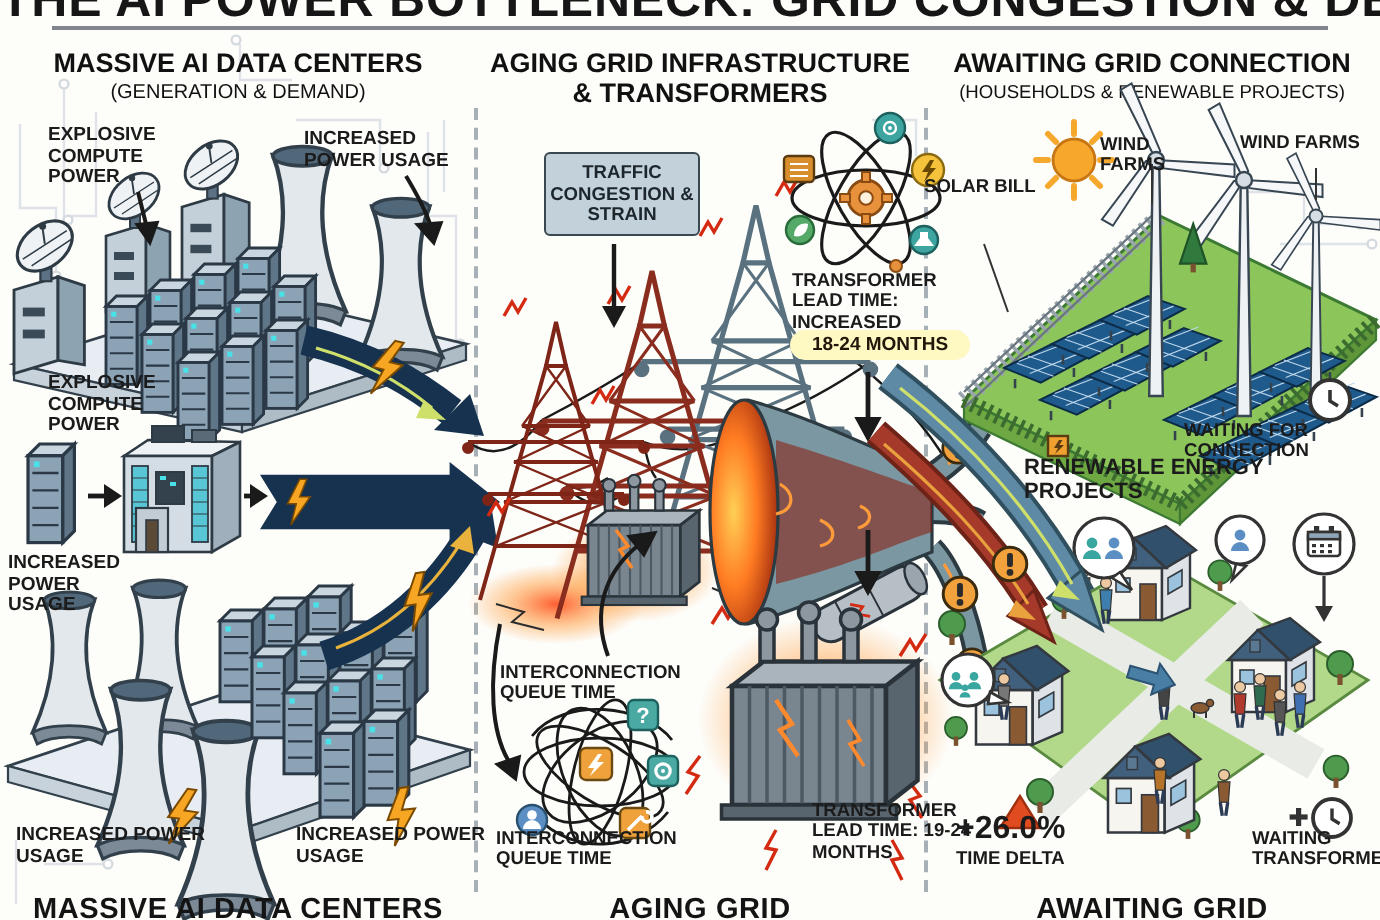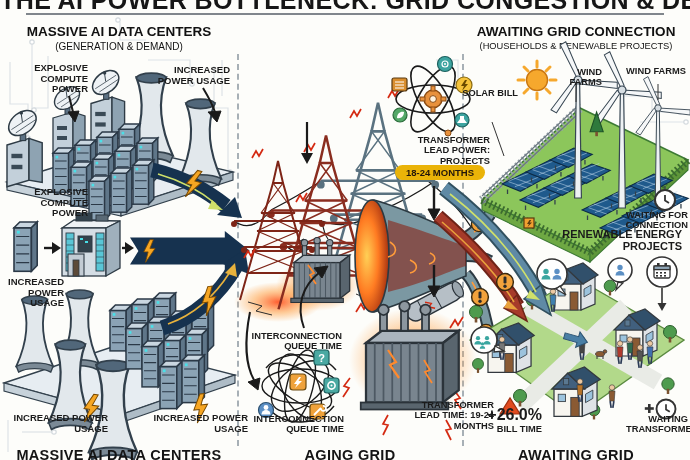--- a/index.html
+++ b/index.html
@@ -1,32 +1,32 @@
 <!DOCTYPE html>
 <html><head>
 <meta charset="utf-8">
 <style>
   * { margin:0; padding:0; box-sizing:border-box; }
   html,body { width:690px; height:460px; }
   body { font-family:"Liberation Sans", sans-serif; background:#fff; }
   #stage { position:relative; width:690px; height:460px; background:#fdfdfa; overflow:hidden; }
   svg { position:absolute; overflow:visible; }
-  .lbl { position:absolute; font-weight:bold; color:#1b1b1b; text-align:right; line-height:1.12; }
+  .lbl { position:absolute; font-weight:bold; color:#1b1b1b; text-align:left; line-height:1.12; }
   .hdr { position:absolute; text-align:center; color:#111; }
   .hdr .h1 { font-weight:bold; font-size:13.5px; line-height:1.08; display:block; }
   .hdr .h2 { font-weight:normal; font-size:10px; line-height:1.15; display:block; margin-top:1px; }
   .footer { position:absolute; font-weight:bold; font-size:14.5px; text-align:center; color:#141414; letter-spacing:0.3px; }
   .divider { position:absolute; top:54px; height:392px; width:0; border-left:2px dashed #a7b0b6; }
   #title { position:absolute; top:-14px; left:0; right:0; text-align:center; font-size:25px; font-weight:bold; color:#161616; letter-spacing:0.4px; white-space:nowrap; }
   #title-rule { position:absolute; top:13px; left:26px; right:26px; height:2px; background:#80868c; }
   #banner { position:absolute; left:130px; top:231px; width:120px; height:40px; background:#16324f;
             clip-path:polygon(0 16%, 79% 16%, 79% 0, 100% 50%, 79% 100%, 79% 84%, 0 84%, 7% 50%);
             display:flex; align-items:center; }
   #banner .btxt { color:#fff; font-weight:bold; font-size:8.6px; line-height:1.1; text-align:center; width:76px; margin-left:4px; }
-  #badge { position:absolute; left:395px; top:165px; width:90px; background:#eab308; border-radius:8px;
+  #badge { position:absolute; left:395px; top:165px; width:90px; background:#fef9c3; border-radius:8px;
            font-weight:bold; font-size:9.5px; color:#23160a; text-align:center; padding:2px 0; }
   #traffic-box { position:absolute; left:272px; top:76px; width:78px; background:#c3d2da; border:1.5px solid #39474f;
                  border-radius:3px; font-weight:bold; font-size:9.3px; color:#1c262c; text-align:center; padding:4px 2px; line-height:1.15; }
 </style>
 </head>
 <body>
 
 <div id="stage">
 
 <svg width="0" height="0">
@@ -313,20 +313,21 @@
 
 <div class="lbl" style="left:24px;top:63px;width:64px;font-size:9.5px">EXPLOSIVE COMPUTE POWER</div>
 <div class="lbl" style="left:152px;top:65px;width:78px;font-size:9.5px">INCREASED POWER USAGE</div>
 <div class="lbl" style="left:24px;top:187px;width:64px;font-size:9.5px">EXPLOSIVE COMPUTE POWER</div>
 <div class="lbl" style="left:4px;top:277px;width:60px;font-size:9.5px">INCREASED POWER USAGE</div>
 <div class="lbl" style="left:8px;top:413px;width:100px;font-size:9.5px">INCREASED POWER USAGE</div>
 <div class="lbl" style="left:148px;top:413px;width:100px;font-size:9.5px">INCREASED POWER USAGE</div>
 <div class="footer" style="left:8px;top:447px;width:222px">MASSIVE AI DATA CENTERS</div>
 
 <div class="hdr" style="left:240px;top:25px;width:220px">
+  <span class="h1">AGING GRID INFRASTRUCTURE &amp; TRANSFORMERS</span>
 </div>
 
 <svg width="252" height="385" style="left:238px;top:60px" viewBox="0 0 252 385">
   <ellipse cx="40" cy="242" rx="44" ry="20" fill="url(#gfire)"></ellipse>
   <ellipse cx="80" cy="225" rx="42" ry="26" fill="url(#gfire)"></ellipse>
   <ellipse cx="175" cy="300" rx="64" ry="52" fill="url(#gfire)"></ellipse>
   <g stroke="#1a1a1a" stroke-width="1.2" fill="none">
     <path d="M84,161 Q112,172 143,150"></path>
         <path d="M-4,161 Q14,174 33,150"></path>
     <path d="M131,183 Q152,172 184,155"></path>
@@ -481,21 +482,22 @@
     <circle cx="14" cy="64" r="7.5" fill="#5b8fc4" stroke="#2a5070" stroke-width="1.2"></circle>
     <circle cx="14" cy="61.5" r="2.4" fill="#fff"></circle>
         <path d="M9.5,68.5 A4.5,4.5 0 0 1 18.5,68.5 Z" fill="#fff"></path>
   </g>
   <g>
     <rect x="58" y="58" width="15" height="15" rx="3" fill="#efa23b" stroke="#6a4a10" stroke-width="1.2"></rect>
     <path d="M62,69 L69,62 M69,62 a2.5,2.5 0 1 0 2,-2" stroke="#fff" stroke-width="1.8" fill="none"></path>
   </g>
 </svg>
 
-<div class="lbl" style="left:396px;top:135px;width:94px;font-size:9.3px">TRANSFORMER LEAD POWER: PROJECTS</div>
+<div id="traffic-box">TRAFFIC CONGESTION &amp; STRAIN</div>
+<div class="lbl" style="left:396px;top:135px;width:94px;font-size:9.3px">TRANSFORMER LEAD TIME: INCREASED</div>
 <div id="badge">18-24 MONTHS</div>
 <div class="lbl" style="left:250px;top:331px;width:92px;font-size:9.3px">INTERCONNECTION QUEUE TIME</div>
 <div class="lbl" style="left:248px;top:414px;width:96px;font-size:9.3px">INTERCONNECTION QUEUE TIME</div>
 <div class="lbl" style="left:406px;top:400px;width:88px;font-size:9.3px">TRANSFORMER LEAD TIME: 19-24 MONTHS</div>
 <div class="footer" style="left:240px;top:447px;width:220px">AGING GRID INFRASTRUCTURE</div>
 
 <div class="hdr" style="left:466px;top:25px;width:220px">
   <span class="h1">AWAITING GRID CONNECTION</span>
   <span class="h2" style="font-size:9.3px">(HOUSEHOLDS &amp; RENEWABLE PROJECTS)</span>
 </div>
@@ -631,17 +633,17 @@
   <use href="#wbadge" transform="translate(67,104) scale(1.05)"></use>
   <use href="#wbadge" transform="translate(42,119) scale(1.05)"></use>
 </svg>
 
 <div class="lbl" style="left:550px;top:67px;width:52px;font-size:9.3px">WIND FARMS</div>
 <div class="lbl" style="left:620px;top:66px;width:66px;font-size:9.3px">WIND FARMS</div>
 <div class="lbl" style="left:462px;top:88px;width:56px;font-size:9.3px">SOLAR BILL</div>
 <div class="lbl" style="left:592px;top:210px;width:96px;font-size:9.3px">WAITING FOR CONNECTION</div>
 <div class="lbl" style="left:512px;top:228px;width:170px;font-size:11px">RENEWABLE ENERGY PROJECTS</div>
 <div class="lbl" style="left:478px;top:406px;width:64px;font-size:16px">+26.0%</div>
-<div class="lbl" style="left:478px;top:424px;width:64px;font-size:9.3px">BILL TIME</div>
+<div class="lbl" style="left:478px;top:424px;width:64px;font-size:9.3px">TIME DELTA</div>
 <div class="lbl" style="left:626px;top:414px;width:62px;font-size:9.3px">WAITING TRANSFORMER</div>
 <div class="footer" style="left:466px;top:447px;width:220px">AWAITING GRID CONNECTION</div>
 
 </div>
 
 </body></html>

